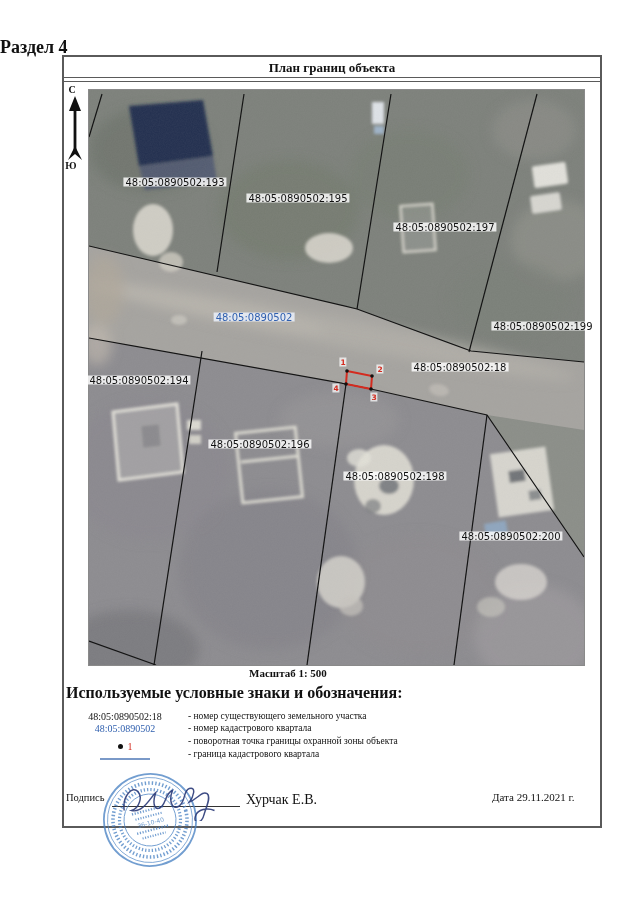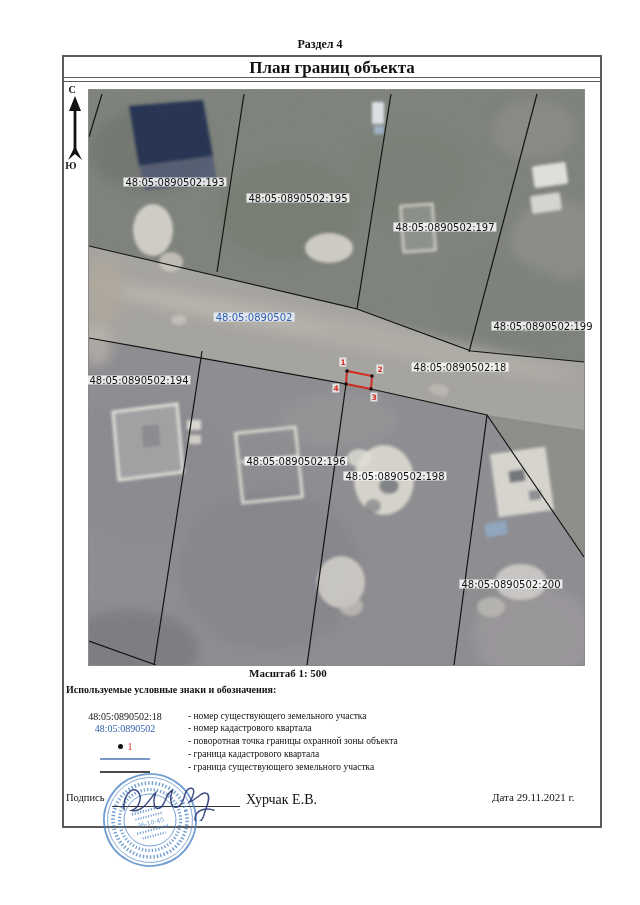--- a/index.html
+++ b/index.html
@@ -1,46 +1,46 @@
 <!DOCTYPE html>
 <html><head>
 <meta charset="utf-8">
 <style>
   html,body{margin:0;padding:0;background:#fff;}
   #page{position:relative;width:640px;height:905px;background:#fff;overflow:hidden;
         font-family:"Liberation Serif", serif;color:#111;}
   .abs{position:absolute;}
 
   
-  #doc-title{left:0;top:37px;width:640px;text-align:center;font-weight:bold;font-size:12px;}
+  #doc-title{left:0;top:37px;width:640px;font-weight:bold;font-size:18px;}
 
   
   #border-box{left:62px;top:55px;width:540px;height:773px;border:2px solid #5a5a5a;box-sizing:border-box;}
   #box-header{left:62px;top:55px;width:540px;height:23px;border:2px solid #5a5a5a;border-bottom:1.5px solid #5a5a5a;
-              box-sizing:border-box;text-align:center;font-weight:bold;font-size:17px;line-height:21px;}
+              box-sizing:border-box;text-align:center;font-weight:bold;font-size:13px;line-height:21px;}
   #header-rule{left:64px;top:81px;width:536px;height:0;border-top:1.2px solid #5a5a5a;}
 
   
   #compass-n{left:63px;top:84px;width:18px;text-align:center;font-weight:bold;font-size:10px;}
   #compass-s{left:62px;top:160px;width:18px;text-align:center;font-weight:bold;font-size:10px;}
   #compass-arrow{left:66px;top:96px;}
 
   
   #map-wrap{left:88px;top:89px;width:495px;height:575px;border:1px solid #8a8a8a;box-sizing:content-box;}
   .plabel{position:absolute;transform:translate(-50%,-50%);white-space:nowrap;
           font-family:"DejaVu Sans", sans-serif;font-size:10px;line-height:9px;
           background:rgba(255,255,255,0.82);color:#101010;padding:0 2px;z-index:3;}
   .plabel.blue{color:#2f5fae;background:rgba(234,240,250,0.85);}
   .zdigit{position:absolute;transform:translate(-50%,-50%);font-family:"DejaVu Sans", sans-serif;
           font-size:7.5px;font-weight:bold;color:#d42b1f;background:rgba(255,255,255,0.72);
           padding:0 1px;z-index:3;line-height:9px;}
 
   
   #scale-label{left:62px;top:667px;width:452px;text-align:center;font-weight:bold;font-size:11px;}
-  #legend-title{left:66px;top:684px;font-weight:bold;font-size:10px;}
+  #legend-title{left:66px;top:684px;font-weight:bold;font-size:16px;}
   .lrow{position:absolute;left:66px;width:520px;height:12px;}
   .lsym{position:absolute;left:0;width:118px;text-align:center;top:0;height:12px;}
   .ltxt{position:absolute;left:122px;top:0;font-size:9.5px;white-space:nowrap;}
   .sym-num{font-size:10px;}
   .sym-num.blue{color:#2f5fae;}
   .sym-rect{display:inline-block;width:26px;height:6px;border:1.6px solid #d42b1f;vertical-align:middle;margin-top:1px;}
   .sym-dot{display:inline-block;width:5px;height:5px;border-radius:50%;background:#111;vertical-align:middle;margin-right:5px;}
   .sym-pt-num{color:#d42b1f;font-size:10px;vertical-align:middle;}
   .sym-line-blue{display:inline-block;width:50px;height:2px;background:#7a99c8;vertical-align:middle;}
   .sym-line-gray{display:inline-block;width:50px;height:2px;background:#4a4a4a;vertical-align:middle;}
@@ -167,23 +167,23 @@
       <circle cx="282" cy="299" r="1.8" fill="#111"></circle>
       <circle cx="257" cy="294" r="1.8" fill="#111"></circle>
     </g>
   </svg>
 
   <div class="plabel" style="left:175px;top:182px;">48:05:0890502:193</div>
   <div class="plabel" style="left:298px;top:198px;">48:05:0890502:195</div>
   <div class="plabel" style="left:445px;top:227px;">48:05:0890502:197</div>
   <div class="plabel" style="left:543px;top:326px;">48:05:0890502:199</div>
   <div class="plabel" style="left:139px;top:380px;">48:05:0890502:194</div>
-  <div class="plabel" style="left:260px;top:461px;margin-left:36px;">48:05:0890502:196</div>
+  <div class="plabel" style="left:260px;top:444px;">48:05:0890502:196</div>
   <div class="plabel" style="left:395px;top:476px;">48:05:0890502:198</div>
-  <div class="plabel" style="left:511px;top:536px;margin-top:48px;">48:05:0890502:200</div>
+  <div class="plabel" style="left:511px;top:536px;">48:05:0890502:200</div>
   <div class="plabel" style="left:460px;top:367px;">48:05:0890502:18</div>
   <div class="plabel blue" style="left:254px;top:317px;">48:05:0890502</div>
 
   <div class="zdigit" style="left:343px;top:362px;">1</div>
   <div class="zdigit" style="left:380px;top:369px;">2</div>
   <div class="zdigit" style="left:374px;top:397px;">3</div>
   <div class="zdigit" style="left:336px;top:388px;">4</div>
 
   <div class="abs" id="scale-label">Масштаб 1: 500</div>
   <div class="abs" id="legend-title">Используемые условные знаки и обозначения:</div>
@@ -196,24 +196,20 @@
     <span class="lsym sym-num blue">48:05:0890502</span>
     <span class="ltxt">- номер кадастрового квартала</span>
   </div>
   <div class="lrow" style="top:736px;">
     <span class="lsym"><span class="sym-dot"></span><span class="sym-pt-num">1</span></span>
     <span class="ltxt">- поворотная точка границы охранной зоны объекта</span>
   </div>
   <div class="lrow" style="top:749px;">
     <span class="lsym"><span class="sym-line-blue"></span></span>
     <span class="ltxt">- граница кадастрового квартала</span>
-  </div>
-  <div class="lrow" style="top:762px;">
-    <span class="lsym"><span class="sym-line-gray"></span></span>
-    <span class="ltxt">- граница существующего земельного участка</span>
   </div>
 
   <div class="abs" id="sig-label">Подпись</div>
   <div class="abs" id="sig-line"></div>
   <div class="abs" id="sig-name">Хурчак Е.В.</div>
   <div class="abs" id="date-label">Дата 29.11.2021 г.</div>
 
   <svg class="abs" id="sig-script" width="105" height="42" viewBox="0 0 100 40">
     <path d="M4,30 C2,16 12,6 17,12 C22,17 18,28 11,30 C22,33 30,16 34,13 C30,25 34,32 40,26 C44,21 44,13 50,11 C46,21 50,30 56,26 C63,21 60,11 66,9 C73,7 70,17 66,22 C74,19 78,11 83,14 C87,17 82,27 80,34 C78,43 69,43 72,35 C74,29 83,27 90,30" fill="none" stroke="#2a3a78" stroke-width="1.4" opacity="0.9"></path>
   </svg>

